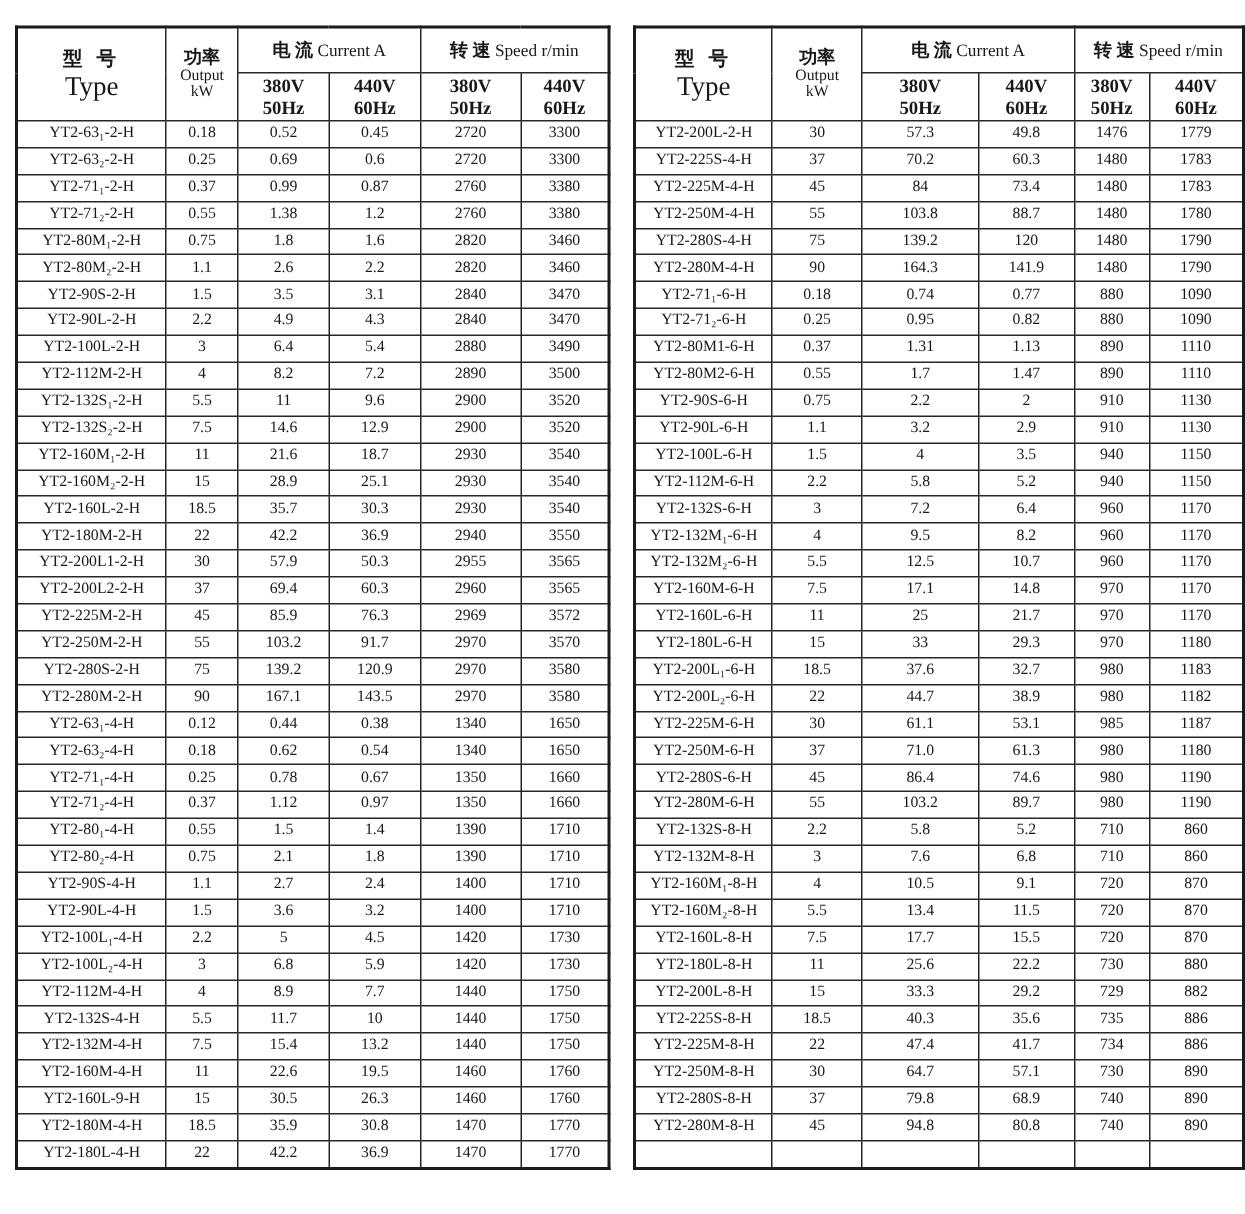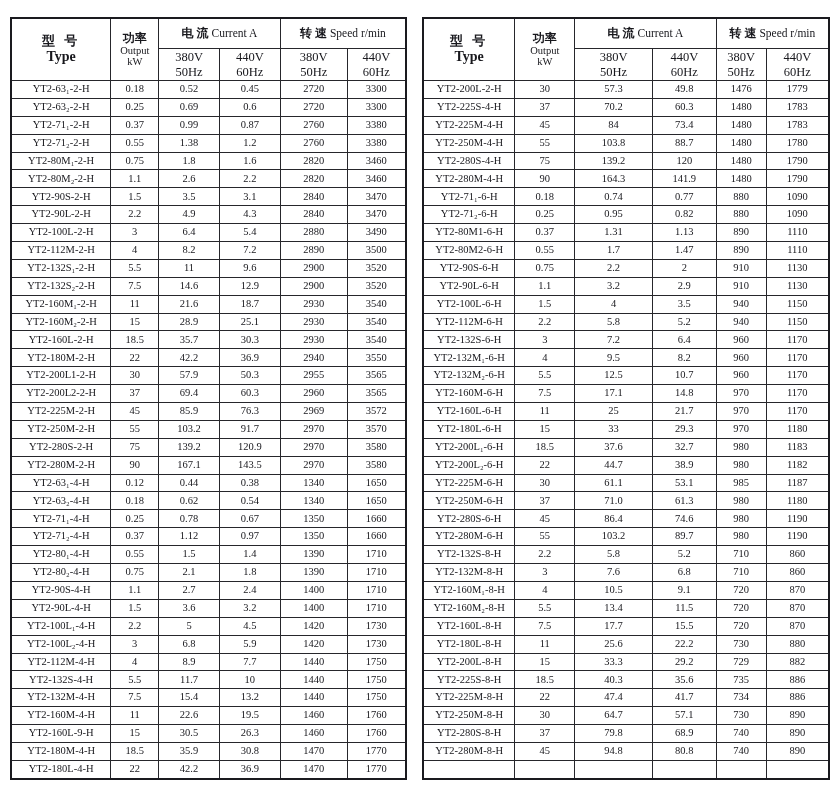--- a/index.html
+++ b/index.html
@@ -33,26 +33,26 @@
     white-space:nowrap;
   }
   table.spec td{
     height:16.9px;
     font-size:10.5px;
     line-height:1;
   }
   tr.hdr-top th{height:29px;}
   tr.hdr-sub th{height:31px;}
   th.type-h{font-size:13px;font-weight:bold;line-height:1.15;}
-  th.type-h .en{font-size:14px;font-weight:bold;}
+  th.type-h .en{font-size:18px;font-weight:normal;}
   th.power-h{font-size:12px;font-weight:bold;line-height:1.05;font-family:Liberation Serif, serif;}
   th.power-h .en{font-size:10.5px;font-weight:normal;}
   th.group-h{font-size:12px;font-weight:bold;}
   th.group-h .en{font-weight:normal;font-size:11.5px;}
-  th.volt-h{font-size:12.5px;font-weight:normal;line-height:1.15;}
+  th.volt-h{font-size:12.5px;font-weight:bold;line-height:1.15;}
   .cjk{letter-spacing:3px;}
 </style>
 </head>
 <body>
 
 <div class="page">
   <div class="tables">
 
     <table class="spec">
       <colgroup>

